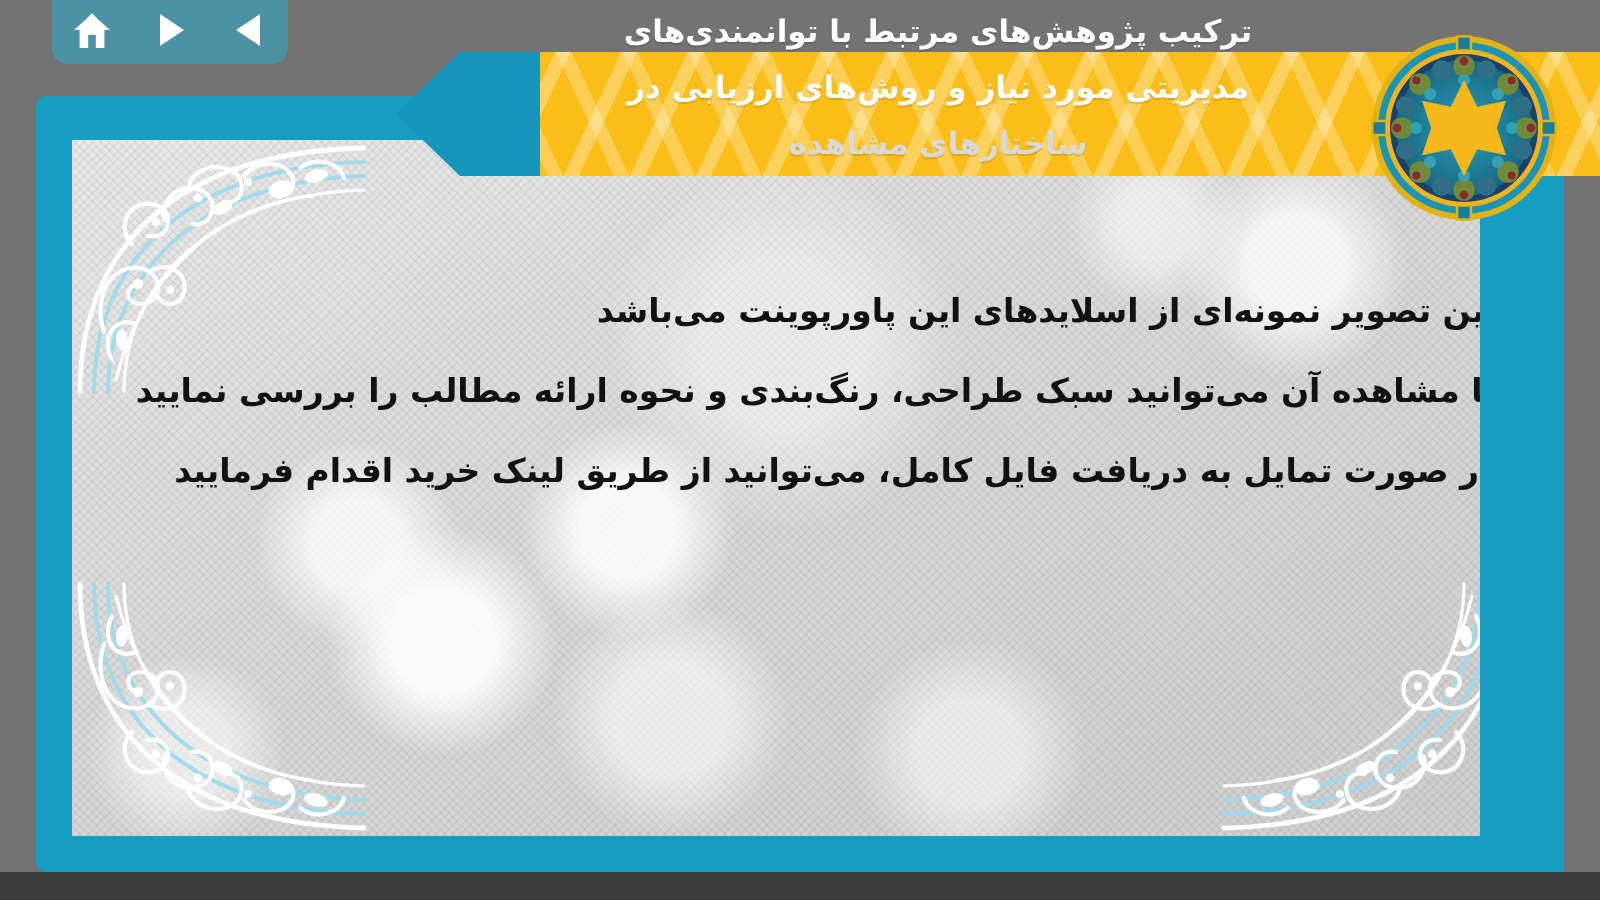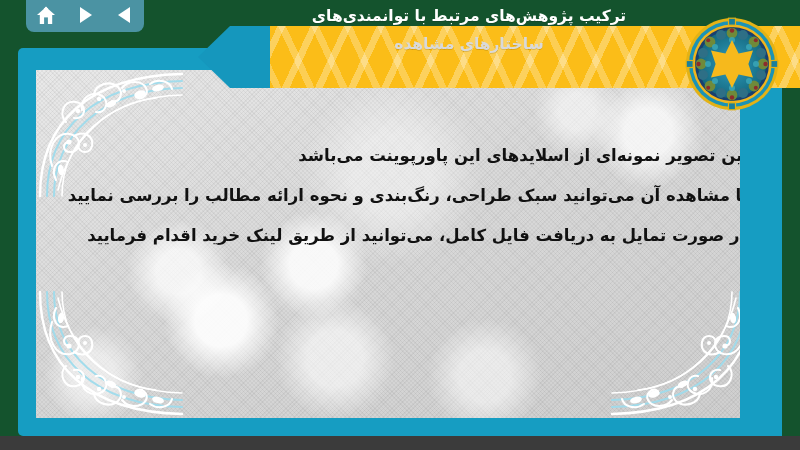--- a/index.html
+++ b/index.html
@@ -12,21 +12,21 @@
     width: 800px;
     height: 450px;
     overflow: hidden;
     font-family: "DejaVu Sans", "Liberation Sans", sans-serif;
   }
 
   #stage {
     position: relative;
     width: 800px;
     height: 450px;
-    background: #14532d;
+    background: #737373;
     overflow: hidden;
   }
 
   
   .nav-bar {
     position: absolute;
     left: 26px;
     top: -12px;
     width: 118px;
     height: 44px;
@@ -238,20 +238,21 @@
     </div>
   </div>
 
   <div class="banner-wrap">
     <div class="banner-teal"></div>
     <div class="banner-yellow"></div>
   </div>
 
   <div class="banner-title">
     <span class="ln ln1">ترکیب پژوهش‌های مرتبط با توانمندی‌های</span>
+    <span class="ln ln2">مدیریتی مورد نیاز و روش‌های ارزیابی در</span>
     <span class="ln ln3">ساختارهای مشاهده</span>
   </div>
 
   <div class="medallion">
     <svg width="96" height="96" viewBox="0 0 96 96">
       <defs>
         <radialGradient id="ringGrad" cx="50%" cy="50%" r="50%">
           <stop offset="0%" stop-color="#2f9fbf"></stop>
           <stop offset="100%" stop-color="#15687f"></stop>
         </radialGradient>

